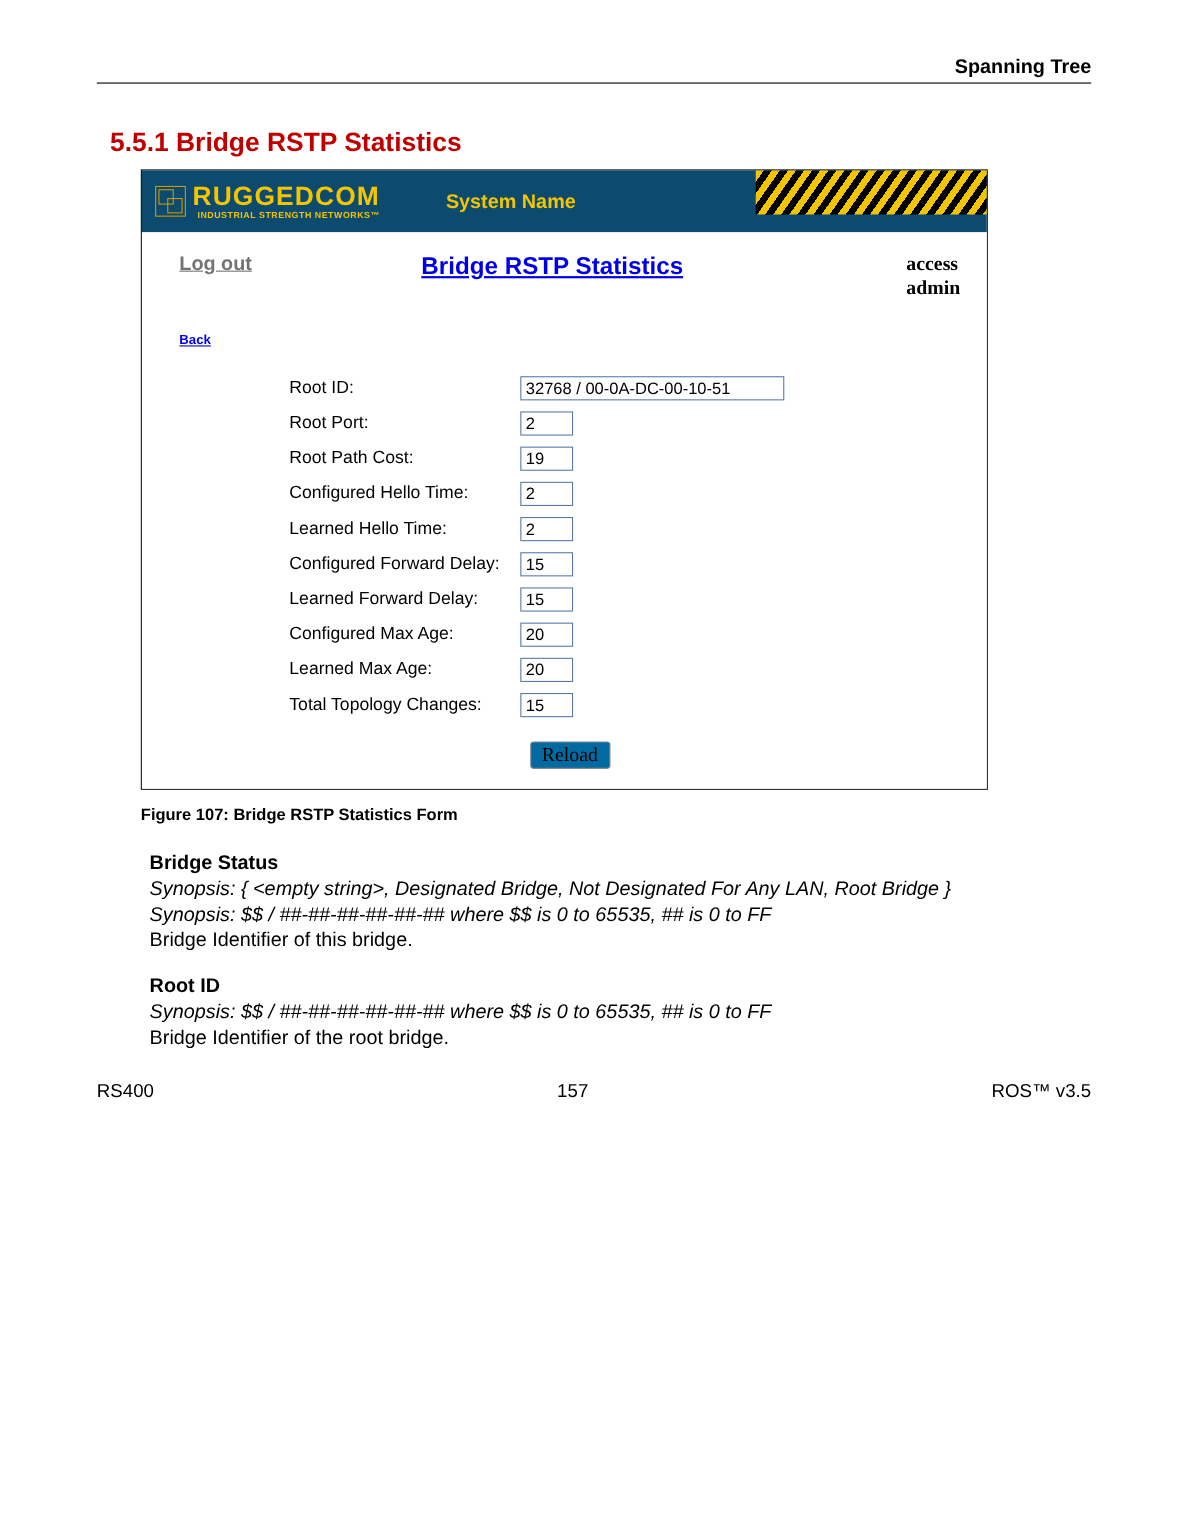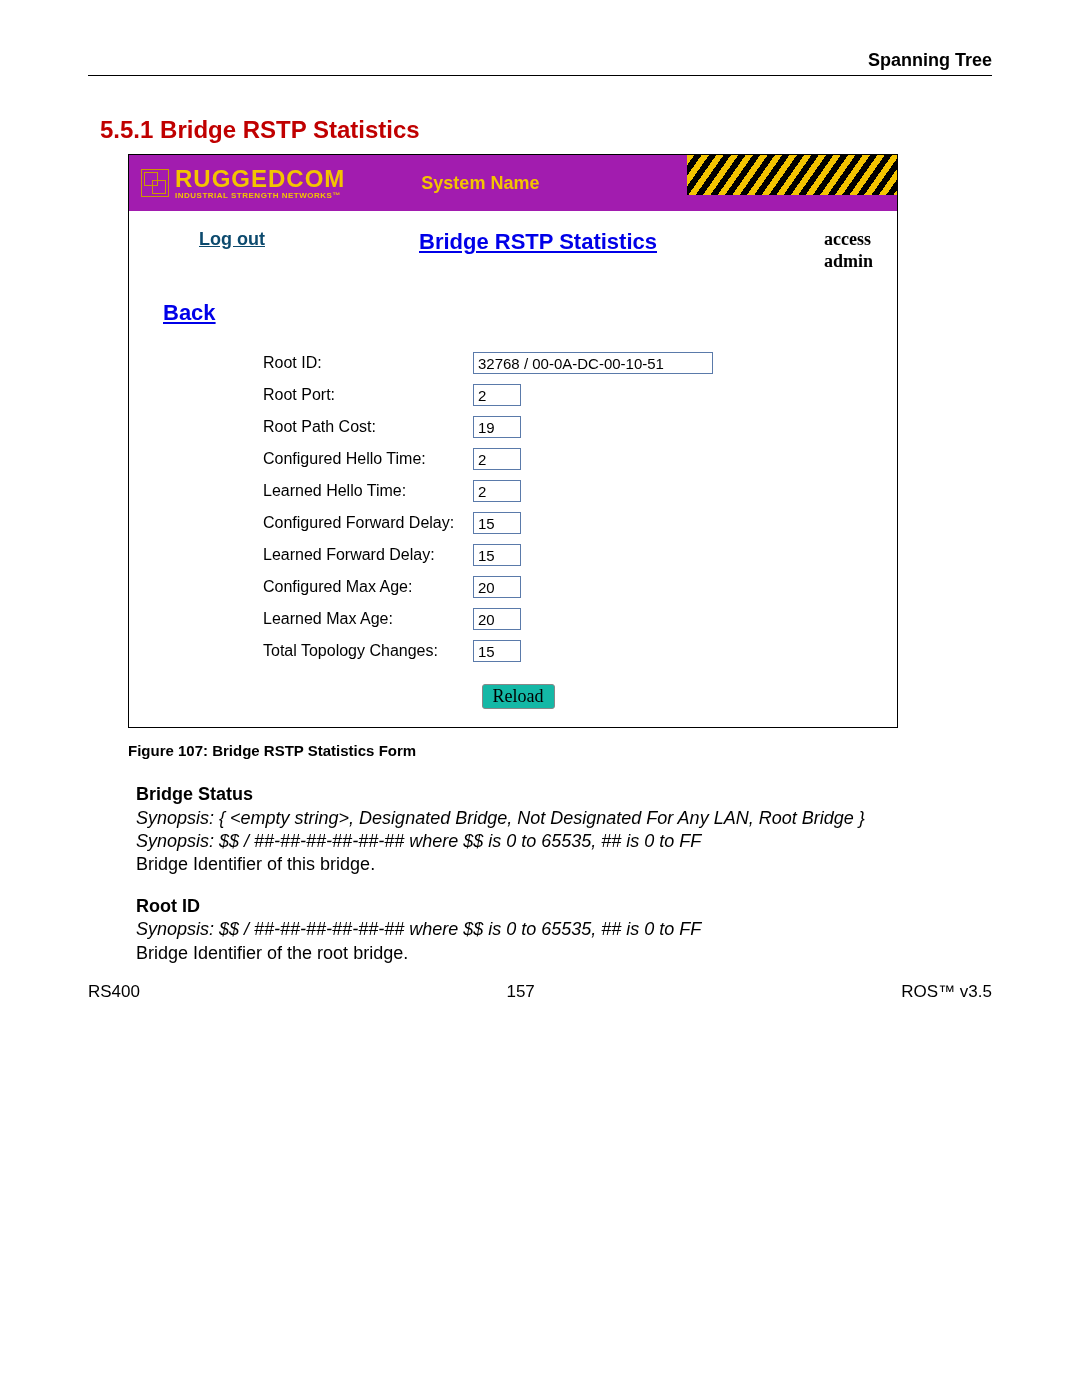--- a/index.html
+++ b/index.html
@@ -40,26 +40,25 @@
     margin: 0 0 10px 0;
     padding-left: 12px;
   }
   .panel {
     width: 770px;
     margin-left: 40px;
     border: 1px solid #000;
     box-sizing: border-box;
   }
   .panel-head {
-    background: #a21caf;
+    background: #0c4a6e;
     height: 56px;
     display: flex;
     align-items: center;
     position: relative;
-    gap: 16px;
   }
   .logo-box {
     display: flex;
     align-items: center;
     padding-left: 12px;
   }
   .logo-icon {
     width: 26px;
     height: 26px;
     border: 1px solid #cc9900;
@@ -88,20 +87,21 @@
     font-weight: 900;
     font-size: 24px;
     letter-spacing: 1px;
     line-height: 1;
   }
   .logo-sub {
     color: #f3c400;
     font-size: 8px;
     letter-spacing: 0.5px;
     font-weight: bold;
+    text-align: right;
   }
   .system-name {
     color: #f3c400;
     font-weight: bold;
     font-size: 18px;
     margin-left: 60px;
   }
   .hazard {
     position: absolute;
     right: 0;
@@ -114,27 +114,26 @@
     background: #fff;
     padding: 18px 24px 18px 34px;
     font-family: "Times New Roman", serif;
   }
   .top-row {
     display: flex;
     align-items: flex-start;
     margin-bottom: 28px;
   }
   .logout {
-    color: #0c4a6e;
+    color: #737373;
     text-decoration: underline;
     font-weight: bold;
     font-family: Arial, sans-serif;
     font-size: 18px;
     width: 220px;
-    margin-left: 36px;
   }
   .page-title {
     color: #0000e8;
     text-decoration: underline;
     font-weight: bold;
     font-size: 22px;
     font-family: Arial, sans-serif;
   }
   .access {
     margin-left: auto;
@@ -142,21 +141,21 @@
     font-family: "Times New Roman", serif;
     font-weight: bold;
     font-size: 18px;
     line-height: 1.2;
   }
   .back {
     color: #0000e8;
     text-decoration: underline;
     font-weight: bold;
     font-family: Arial, sans-serif;
-    font-size: 22px;
+    font-size: 12px;
     margin-bottom: 26px;
     display: inline-block;
   }
   .form-area {
     margin-left: 100px;
   }
   .form-row {
     display: flex;
     align-items: center;
     margin-bottom: 10px;
@@ -177,21 +176,21 @@
   .w-wide { width: 240px; }
   .w-small { width: 48px; }
   .reload-row {
     text-align: center;
     margin-top: 22px;
   }
   .reload-btn {
     font-family: "Times New Roman", serif;
     font-size: 18px;
     padding: 1px 10px;
-    background: #14b8a6;
+    background: #0369a1;
     border: 1px solid #888;
     border-radius: 3px;
     cursor: pointer;
   }
   .caption {
     font-weight: bold;
     font-size: 15px;
     margin: 14px 0 24px 40px;
   }
   .desc {

